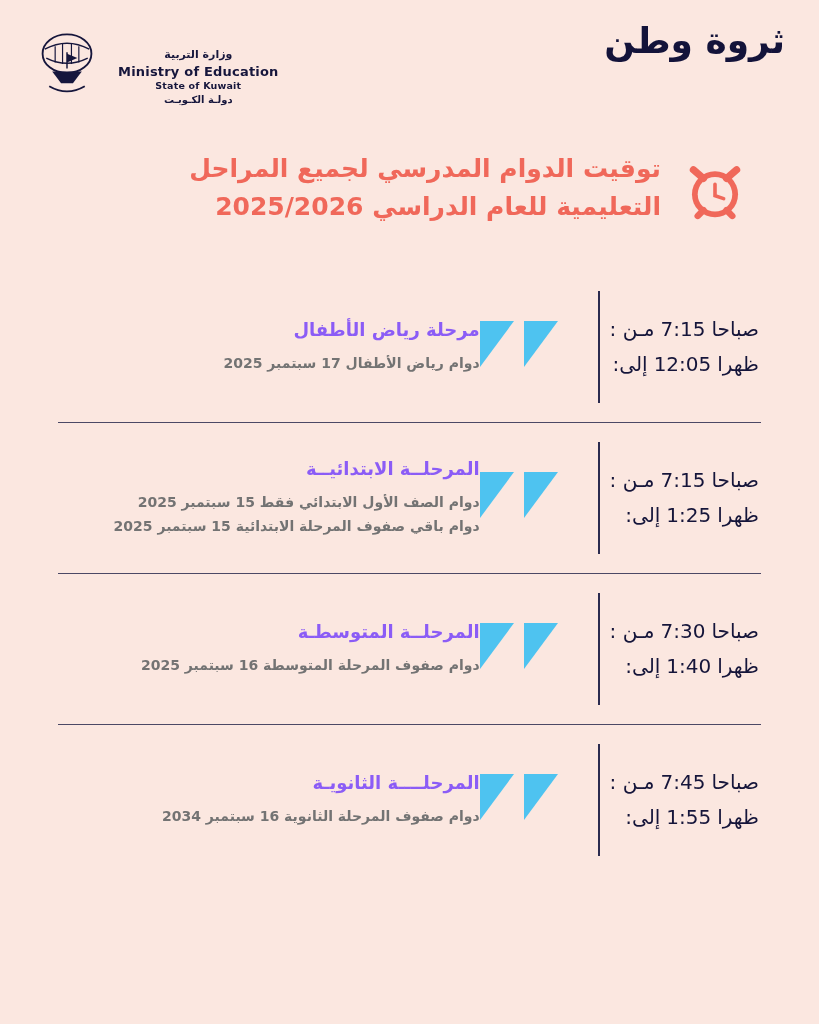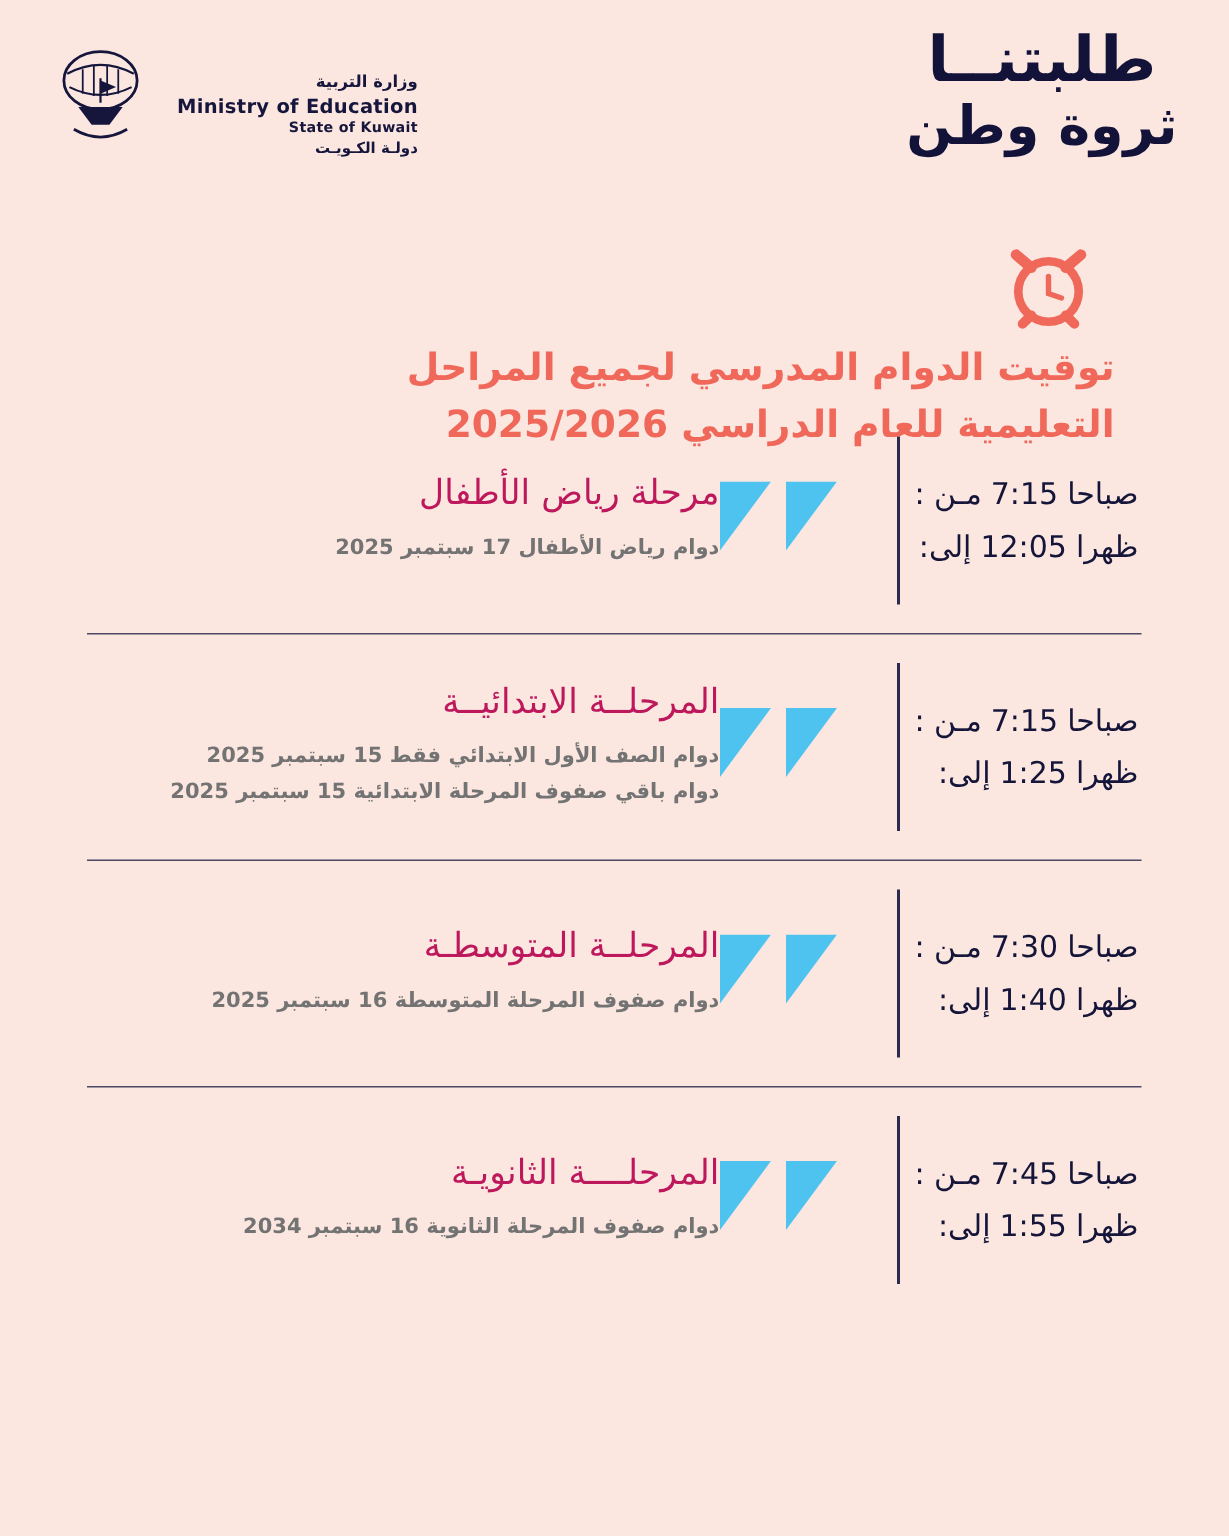--- a/index.html
+++ b/index.html
@@ -43,21 +43,21 @@
 
   .ministry {
     position: absolute;
     top: 22px;
     left: 30px;
     display: flex;
     align-items: center;
     gap: 14px;
   }
   .ministry-text {
-    text-align: right;
+    text-align: center;
     line-height: 1.35;
     color: #16163c;
     margin-top: 26px;
   }
   .min-ar {
     font-size: 11px;
     font-weight: bold;
   }
   .min-en {
     font-size: 13px;
@@ -75,24 +75,24 @@
   }
   .emblem {
     width: 74px;
     height: 74px;
   }
 
   
   .title-row {
     position: absolute;
     top: 150px;
-    right: 16px;
+    right: 0;
     left: 0;
     display: flex;
-    flex-direction: column;
+    flex-direction: row;
     align-items: flex-start;
     justify-content: flex-start;
     padding: 0 60px 0 0;
   }
   .alarm-icon {
     width: 72px;
     height: 72px;
     flex: 0 0 auto;
     margin-top: 4px;
     margin-left: 18px;
@@ -132,23 +132,23 @@
     margin: 0 22px;
   }
 
   .stage-info {
     text-align: right;
     direction: rtl;
     padding-left: 24px;
     flex: 1 1 auto;
   }
   .stage-name {
-    font-size: 23px;
-    font-weight: normal;
-    color: #be185d;
+    font-size: 18px;
+    font-weight: bold;
+    color: #8b5cf6;
     letter-spacing: .5px;
     margin-bottom: 12px;
   }
   .stage-note {
     font-size: 14px;
     font-weight: bold;
     color: #737373;
     line-height: 1.7;
   }
 
@@ -190,21 +190,20 @@
     flex: 0 0 auto;
     margin-right: 14px;
   }
 </style>
 </head>
 <body>
 
 <div class="header">
 
   <div class="slogan">
-    <div class="slogan-line1">طلبتنــا</div>
     <div class="slogan-line2">ثروة وطن</div>
   </div>
 
   <div class="ministry">
     <div class="ministry-text">
       <div class="min-ar">وزارة التربية</div>
       <div class="min-en">Ministry of Education</div>
       <div class="min-sub">State of Kuwait</div>
       <div class="min-sub-ar">دولـة الكـويـت</div>
     </div>

